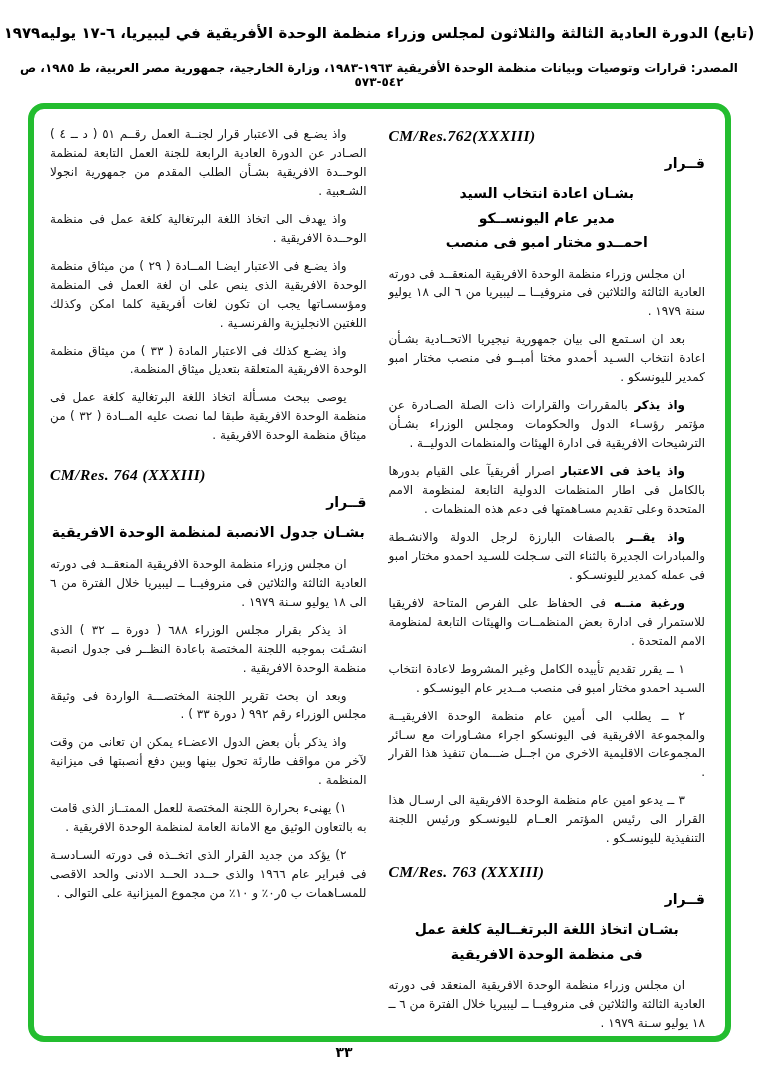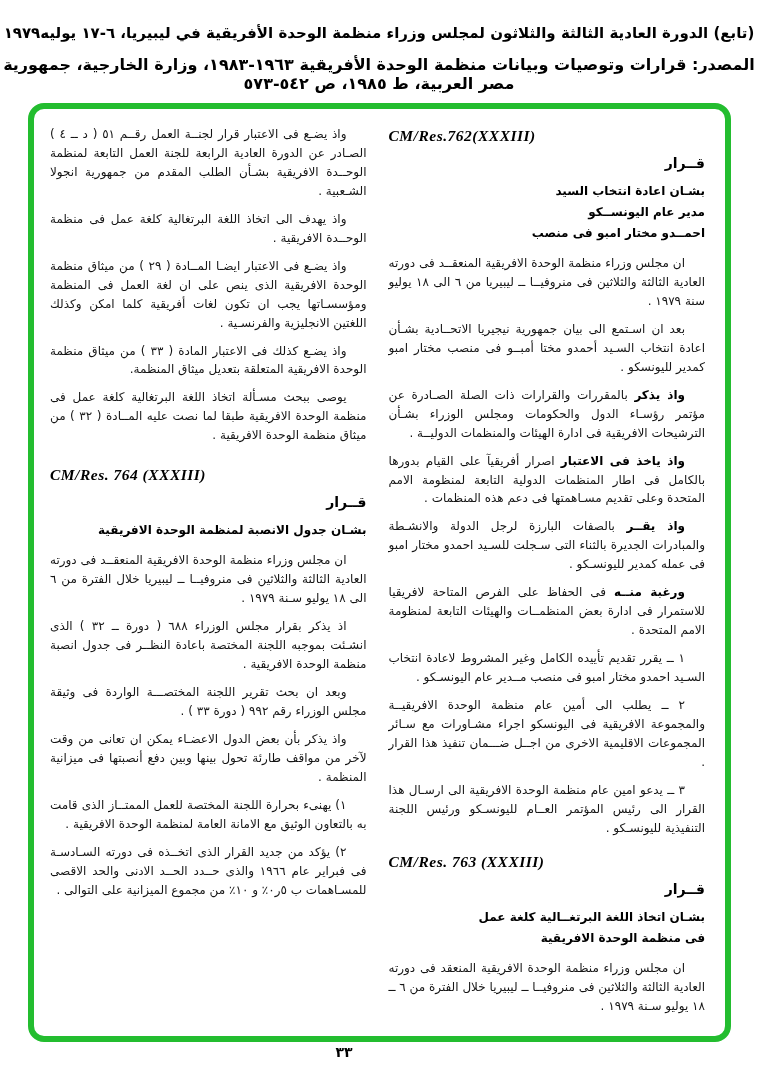--- a/index.html
+++ b/index.html
@@ -8,21 +8,21 @@
     font-family:"DejaVu Sans", sans-serif;color:#111;
     -webkit-font-smoothing:antialiased;
   }
   .page-header{
     direction:rtl;text-align:center;padding-top:24px;
   }
   .header-line1{
     font-size:15px;font-weight:bold;letter-spacing:0;color:#000;
   }
   .header-line2{
-    font-size:16px;font-weight:bold;margin-top:13px;color:#000;
+    font-size:12px;font-weight:bold;margin-top:19px;color:#000;
   }
   .content-box{
     position:absolute;left:28px;top:103px;width:703px;height:939px;
     border:6px solid #23bd2f;border-radius:16px;box-sizing:border-box;
     padding:16px 20px 10px 16px;background:#fff;
   }
   .columns{
     display:flex;direction:rtl;gap:22px;height:100%;
   }
   .col{
@@ -32,21 +32,21 @@
     direction:ltr;text-align:left;
     font-family:"Liberation Serif", serif;
     font-weight:bold;font-size:15.5px;color:#000;
     margin:2px 0 8px 0;letter-spacing:.5px;font-style:italic;
   }
   .res-title{
     font-weight:bold;font-size:14px;color:#000000;
     margin:10px 0 10px 0;
   }
   .res-subtitle{
-    font-weight:bold;font-size:12px;color:#000;
+    text-align:center;font-weight:bold;font-size:14px;color:#000;
     line-height:1.75;margin-bottom:10px;
   }
   .para{
     font-size:12px;line-height:1.58;text-align:justify;
     text-indent:20px;margin:0 0 9px 0;color:#151515;
   }
   .para .lead{font-weight:bold;color:#000;}
   .spacer-sm{height:4px;}
   .spacer-md{height:10px;}
   .page-footer{

